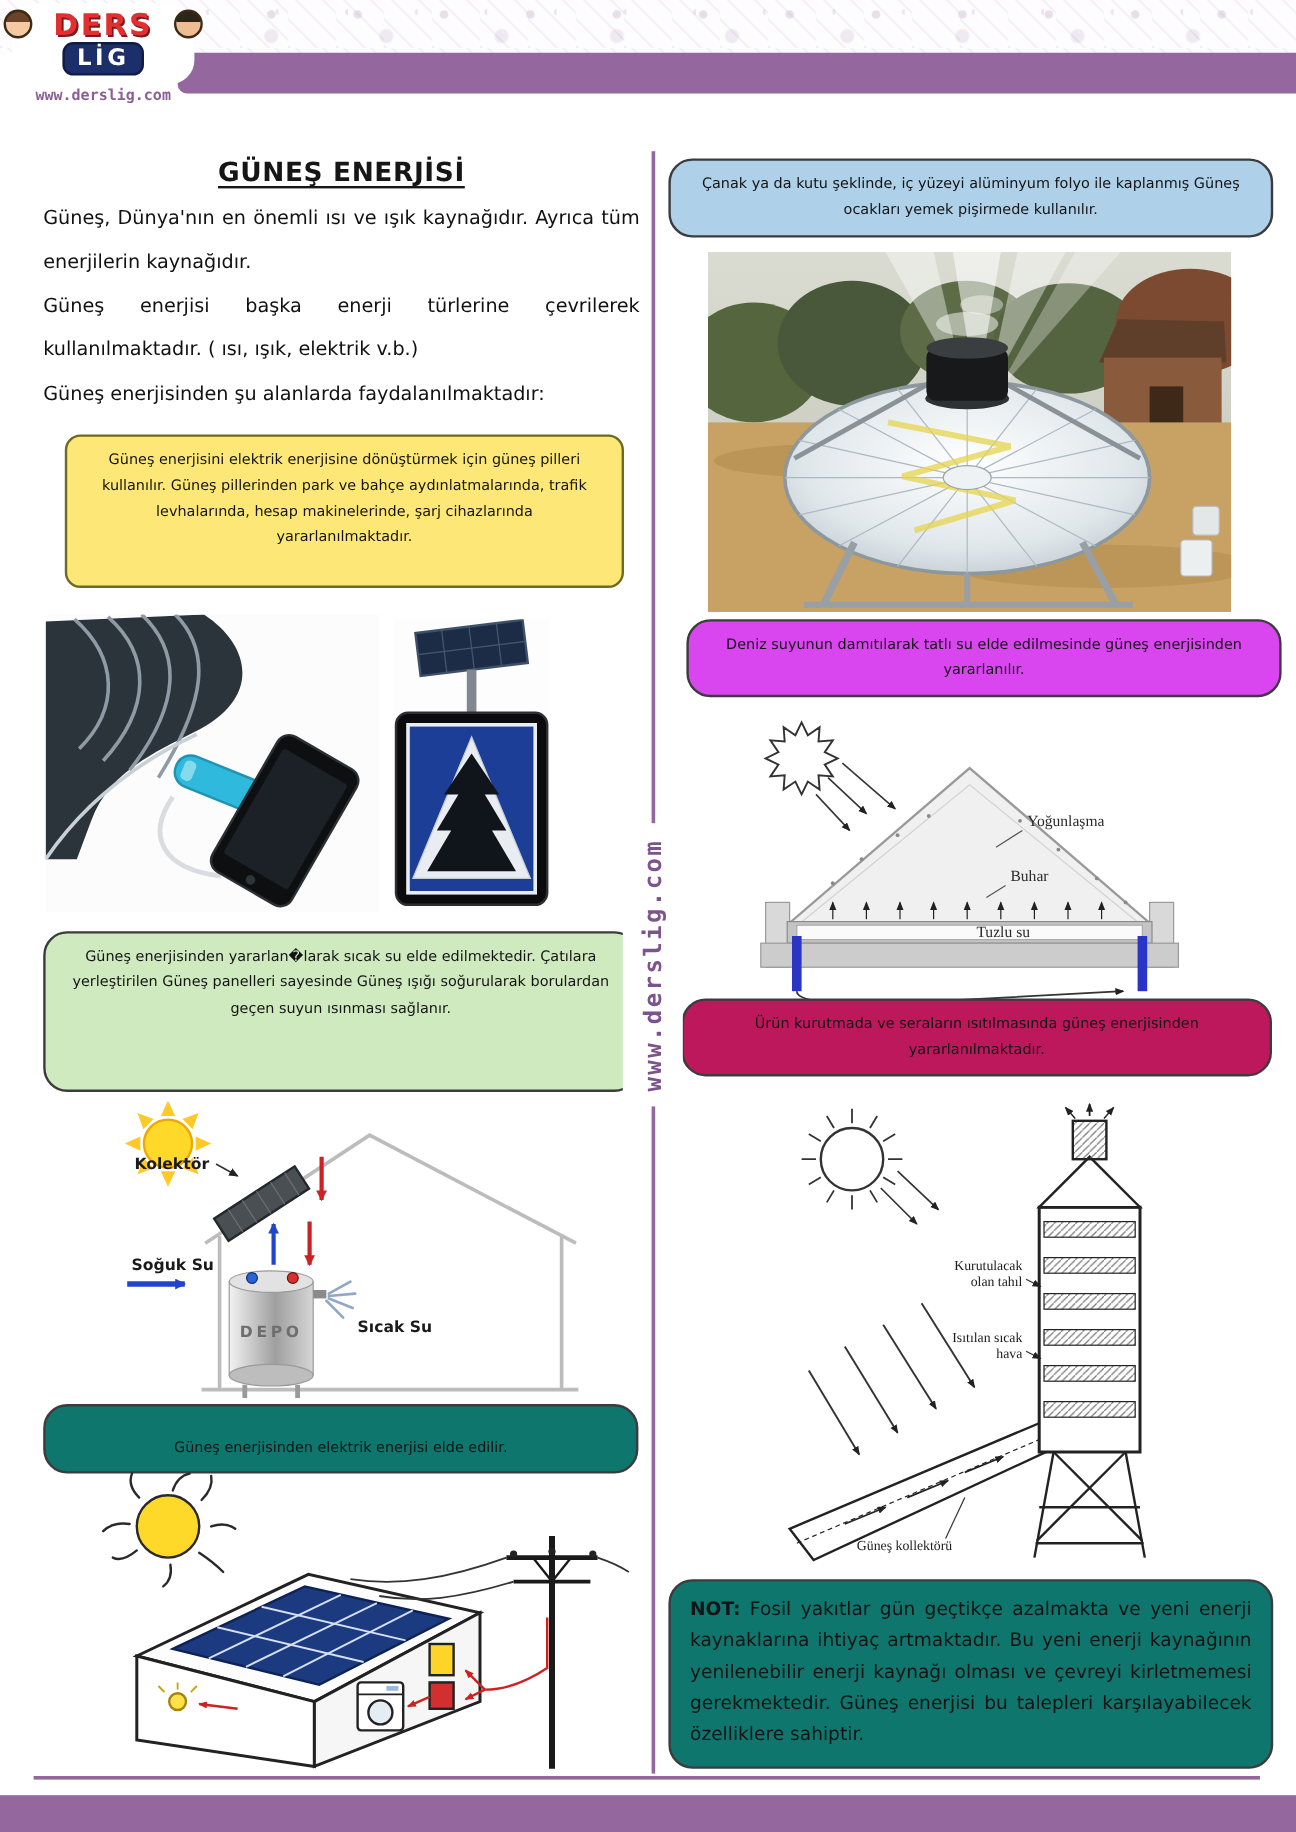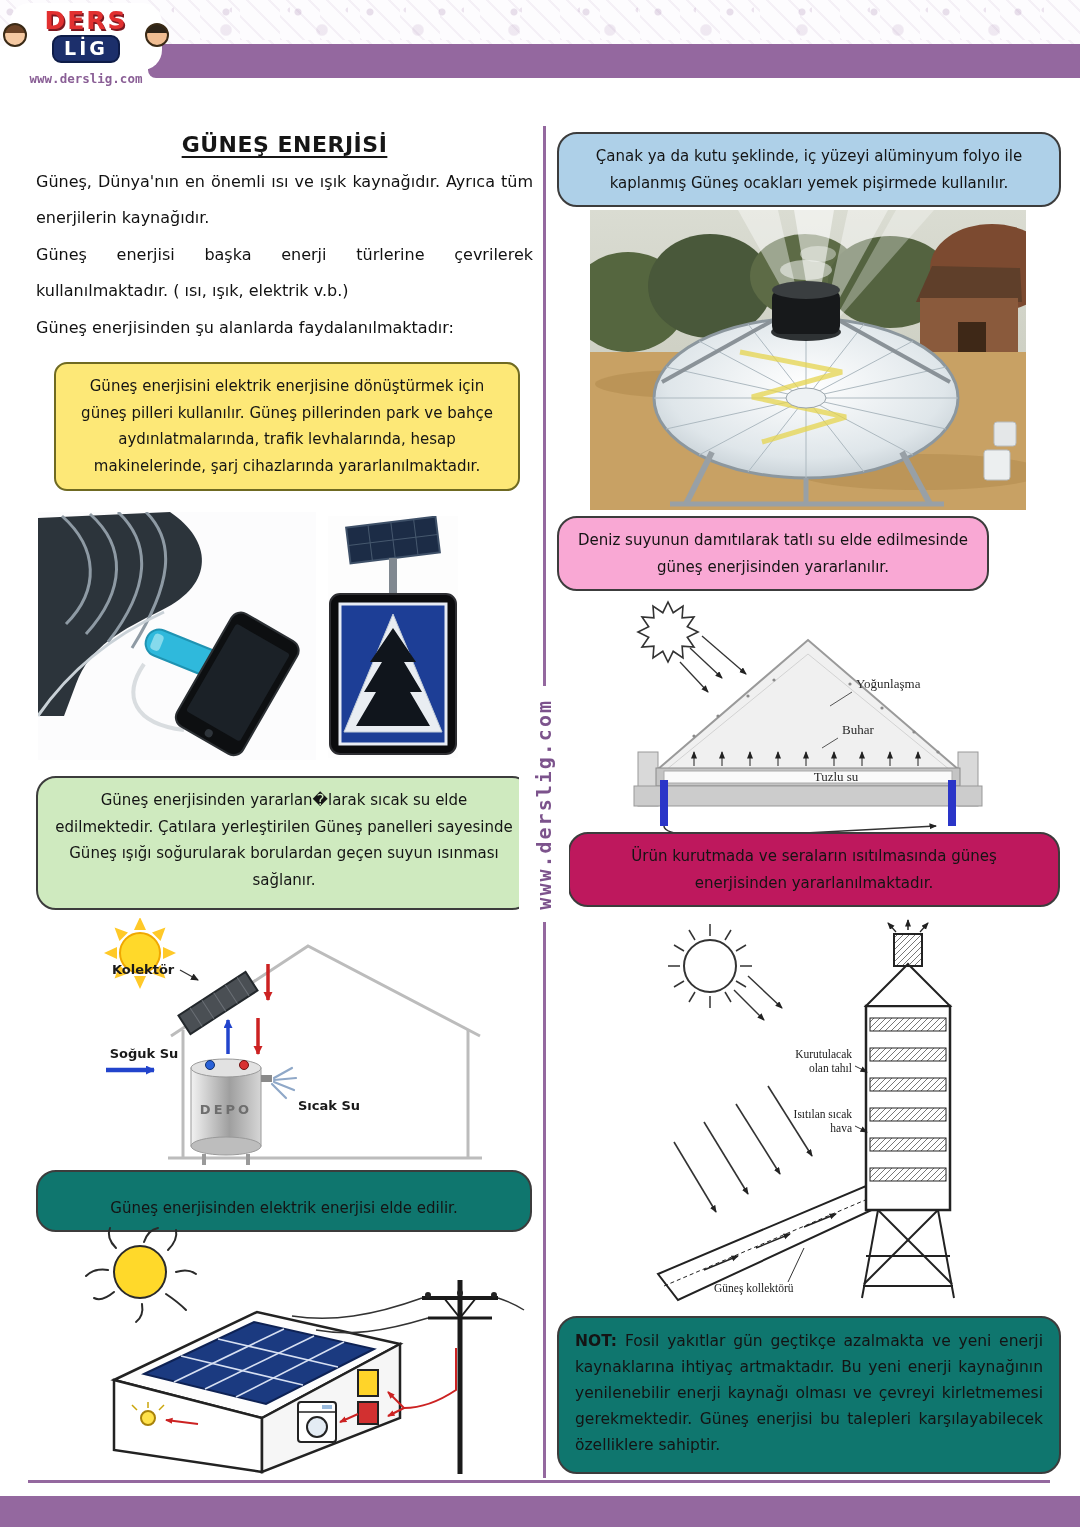--- a/index.html
+++ b/index.html
@@ -16,38 +16,38 @@
     background-size: 72px 42px, 96px 42px, 58px 42px, 40px 40px; }
   .topbar { position:absolute; left:148px; top:44px; width:932px; height:34px; background:#94689f; border-radius:8px 0 0 8px; }
   .botline { position:absolute; left:28px; top:1480px; width:1022px; height:3px; background:#94689f; }
   .botbar { position:absolute; left:0; top:1496px; width:1080px; height:31px; background:#94689f; }
   .divider { position:absolute; left:543px; top:126px; width:3px; height:1352px; background:#94689f; }
 
   .watermark { position:absolute; left:519px; top:686px; width:50px; height:236px; background:#fff; display:flex; align-items:center; justify-content:center; z-index:5; }
   .watermark span { writing-mode:vertical-rl; transform:rotate(180deg); font-family:"DejaVu Sans Mono",monospace; font-weight:bold; font-size:20px; letter-spacing:2px; color:#7c538c; white-space:nowrap; }
 
   .logo { position:absolute; left:10px; top:3px; width:152px; text-align:center; z-index:10; }
-  .logo-badge { background:#ffffff; border-radius:20px; padding:5px 6px 7px; display:flex; align-items:center; justify-content:center; gap:17px; }
+  .logo-badge { background:#ffffff; border-radius:20px; padding:5px 6px 7px; display:flex; align-items:flex-start; justify-content:center; gap:17px; }
   .logo-ders { font-weight:bold; font-size:25px; line-height:1; color:#e23030; letter-spacing:2px; text-shadow:1.5px 1.5px 0 #7c1820; }
   .logo-lig { margin-top:2px; background:#1c2f6b; color:#fff; font-weight:bold; font-size:19px; line-height:1.25; border-radius:9px; padding:0 10px; letter-spacing:3px; border:2px solid #0e1c48; display:inline-block; }
   .logo-kid { width:24px; height:24px; border-radius:50%; border:2px solid #3a2a16; flex:none; }
   .kid-a { background:linear-gradient(#6b4326 0 40%, #f5c9a2 40%); }
   .kid-b { background:linear-gradient(#2e2418 0 40%, #f0bd92 40%); }
   .logo-site { margin-top:1px; font-family:"DejaVu Sans Mono",monospace; font-weight:bold; font-size:12.5px; color:#8a5f96; }
 
   .title { position:absolute; left:36px; top:132px; width:497px; text-align:center; font-weight:bold; font-size:22px; letter-spacing:.5px; text-decoration:underline; text-underline-offset:4px; }
   .paras { position:absolute; left:36px; top:164px; width:497px; font-size:16px; line-height:2.28; color:#111; }
   .paras p { text-align:justify; }
 
-  .cbox { position:absolute; border:2px solid #3c3c3c; border-radius:20px; text-align:center; font-size:15px; line-height:1.78; padding:9px 16px; color:#141414; }
+  .cbox { position:absolute; border:2px solid #3c3c3c; border-radius:20px; text-align:center; font-size:12px; line-height:1.78; padding:9px 16px; color:#141414; }
   .box-yellow { left:54px; top:362px; width:466px; min-height:128px; background:#fde877; border-color:#6f6a22;border-radius:13px; }
   .box-green-l { left:36px; top:776px; width:496px; min-height:134px; background:#cfeabf; }
   .box-orange { left:36px; top:1170px; width:496px; background:#0f766e; padding-top:27px; padding-bottom:11px; line-height:1.3; }
   .box-blue { left:557px; top:132px; width:504px; min-height:66px; background:#aed0e8; }
-  .box-gray { left:557px; top:516px; width:432px; min-height:62px; background:#f9a8d4; }
+  .box-gray { left:572px; top:516px; width:496px; min-height:62px; background:#d946ef; }
   .box-green-r { left:568px; top:804px; width:492px; min-height:64px; background:#be185d;margin-top:28px; }
   .box-pink { left:557px; top:1316px; width:504px; min-height:158px; background:#0f766e; text-align:justify; line-height:1.68; font-size:15.5px; padding:10px 16px; }
   .box-pink .b { font-weight:bold; }
 
   .fig { position:absolute; }
   svg text { font-family:"DejaVu Sans",sans-serif; }
   .slab { font-size:13px; fill:#2a2a2a; font-family:"Liberation Serif",serif; }
   .blab { font-size:13px; font-weight:bold; fill:#1a1a1a; }
   .dlab { font-size:11.5px; fill:#1a1a1a; font-family:"Liberation Serif",serif; }
 </style>

